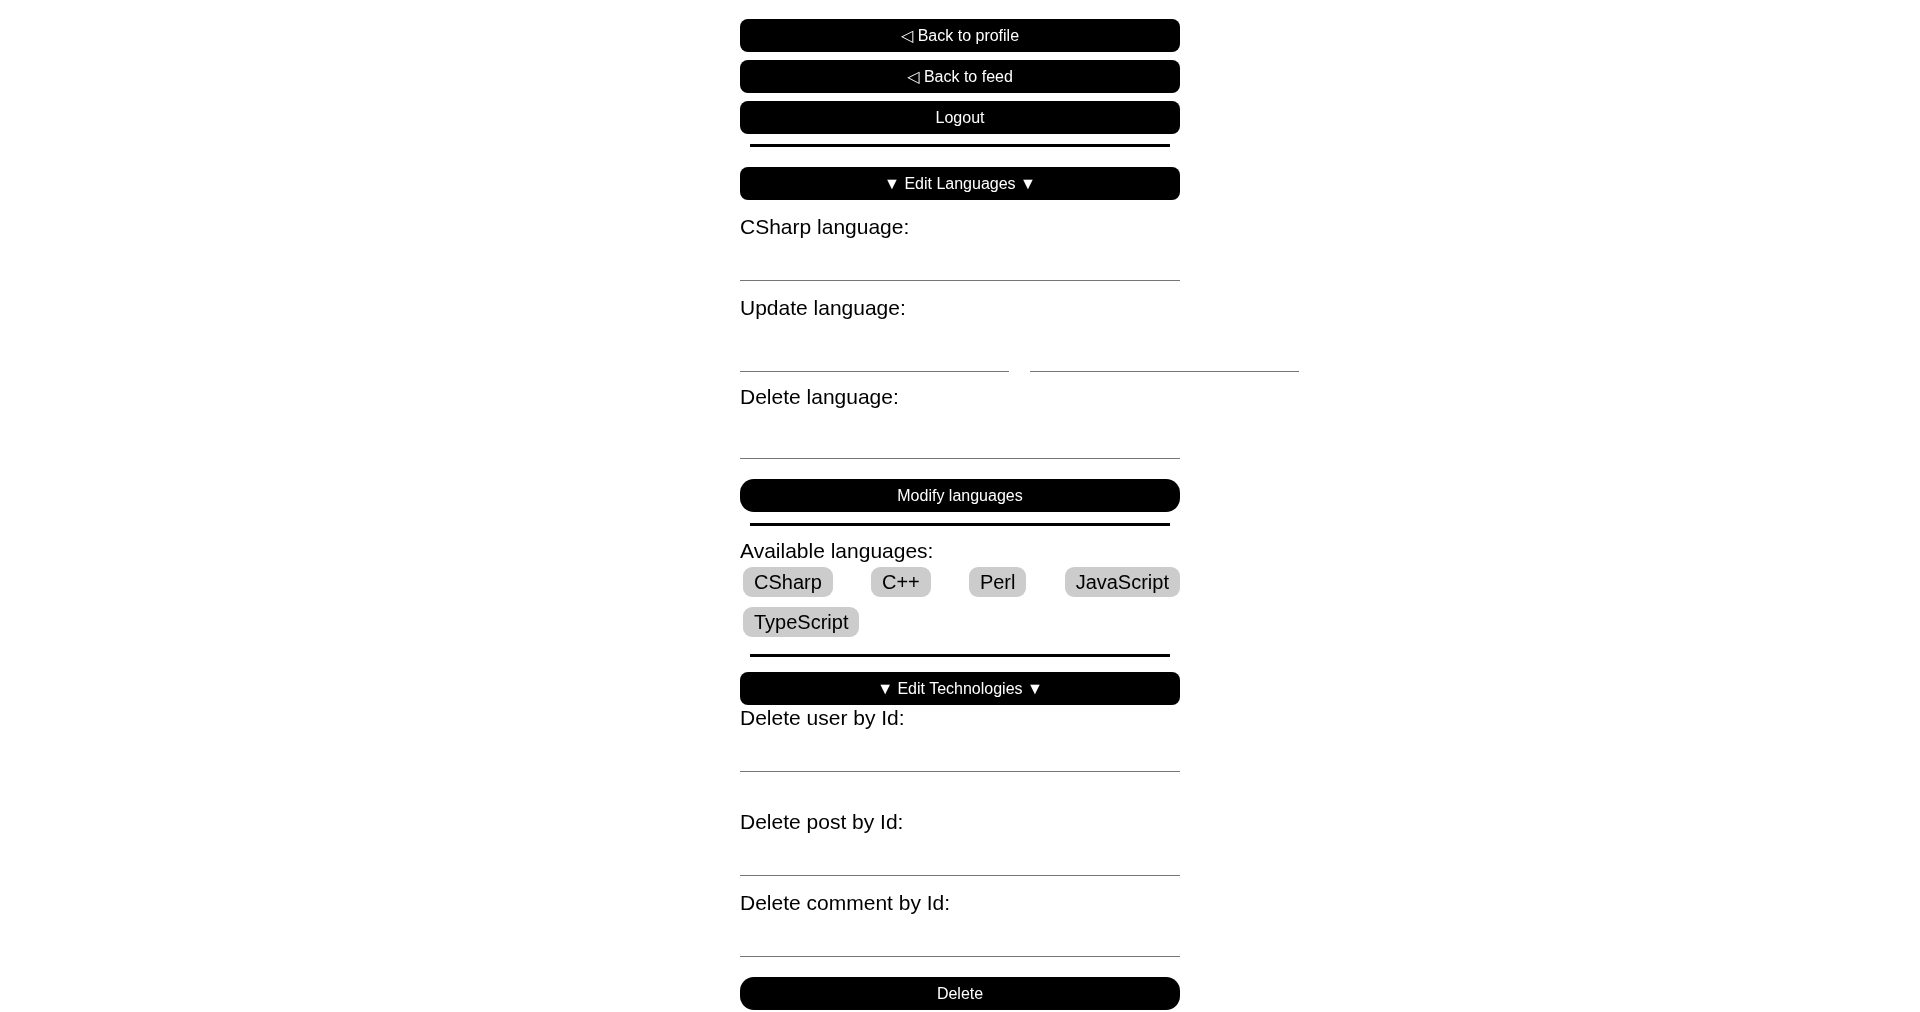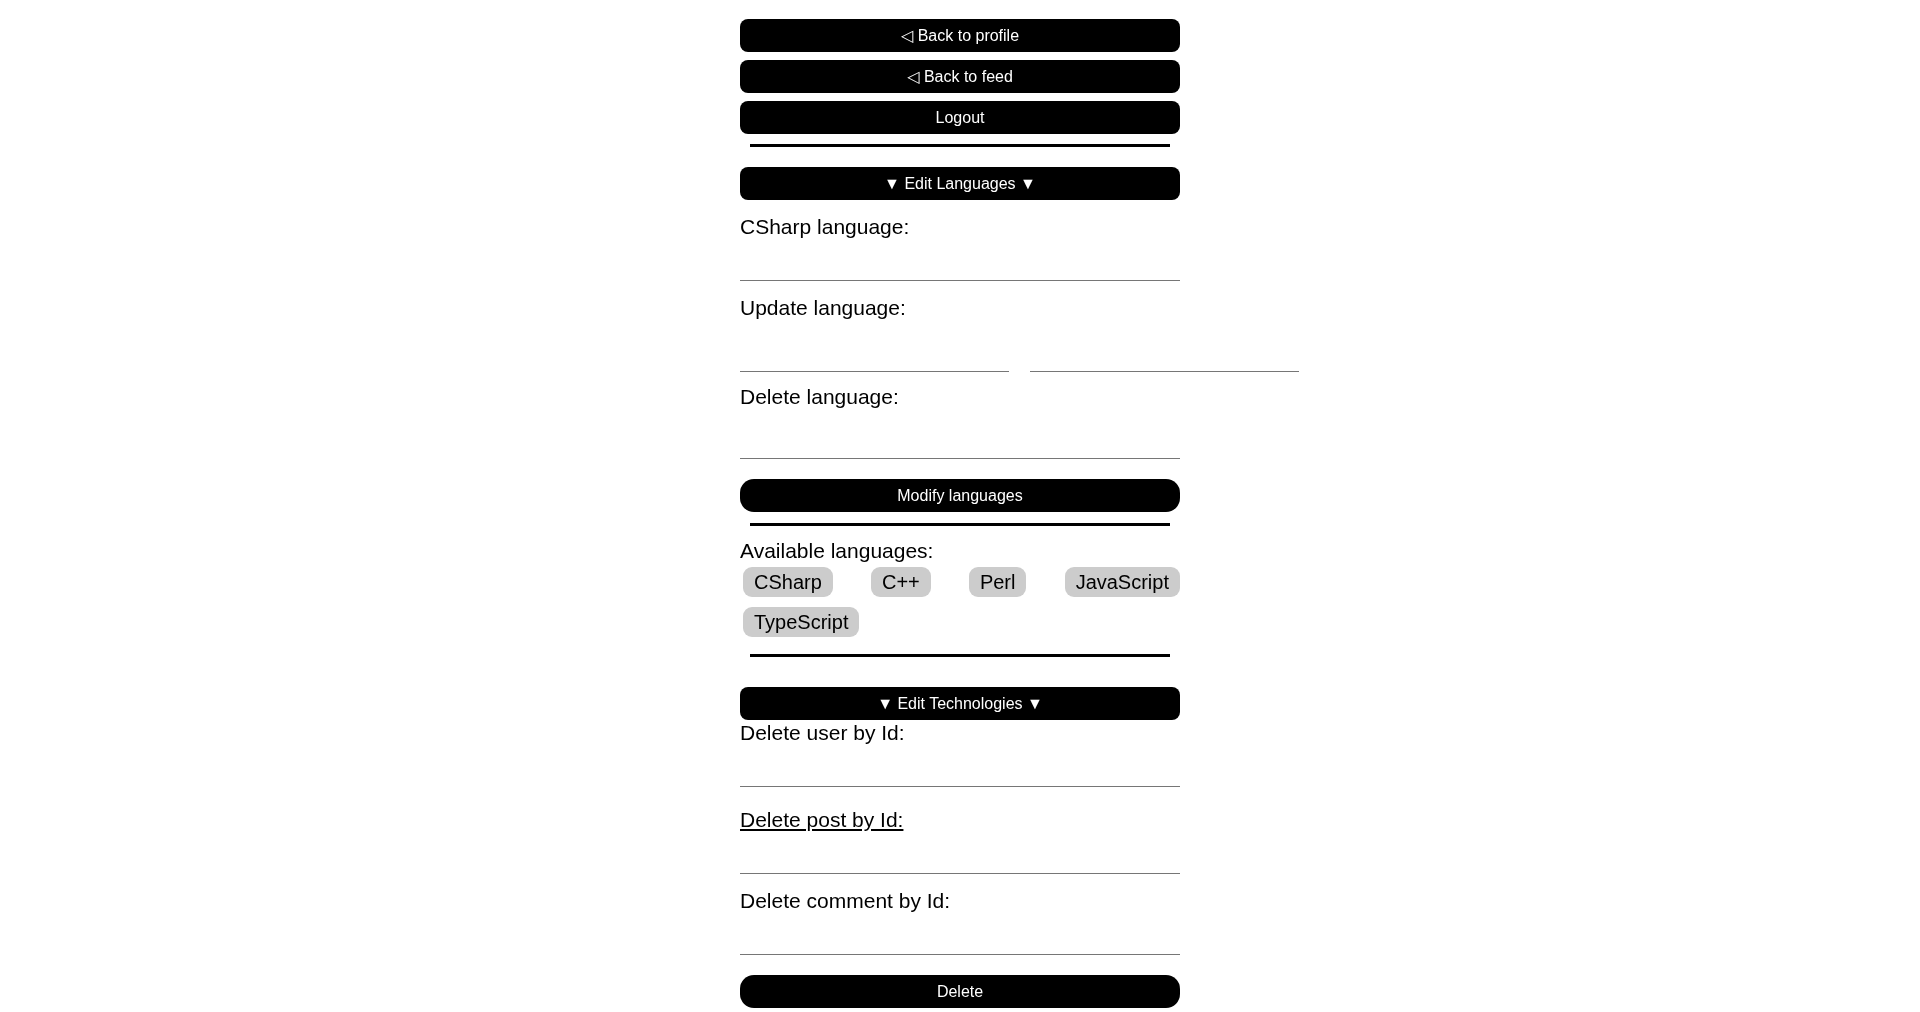--- a/index.html
+++ b/index.html
@@ -36,31 +36,31 @@
   hr.sep {
     border: 0;
     border-top: 3px solid #000000;
     margin: 10px 10px 0 10px;
   }
   hr.sep.after-modify { margin-top: 11px; }
   hr.sep.after-chips { margin-top: 17px; }
   hr.sep.bottom { margin-top: 11px; margin-bottom: 14px; }
 
   .accordion { margin-top: 20px; }
-  .accordion.tech { margin-top: 30px; border-radius: 8px; }
+  .accordion.tech { margin-top: 15px; border-radius: 8px; }
   .accordion.deletions { margin-top: 12px; }
 
   .field-label {
     font-size: 21px;
     line-height: 25px;
     margin-top: 14px;
   }
   .field-label.mt16 { margin-top: 12px; }
   .field-label.mt15 { margin-top: 0; }
-  .field-label.mt30 { margin-top: 20px; text-decoration: underline; }
+  .field-label.mt30 { margin-top: 37px; }
   .field-label.mt28 { }
 
   input.underline {
     display: block;
     width: 100%;
     height: 42px;
     border: 0;
     border-bottom: 1px solid #767676;
     border-radius: 0;
     background: transparent;

